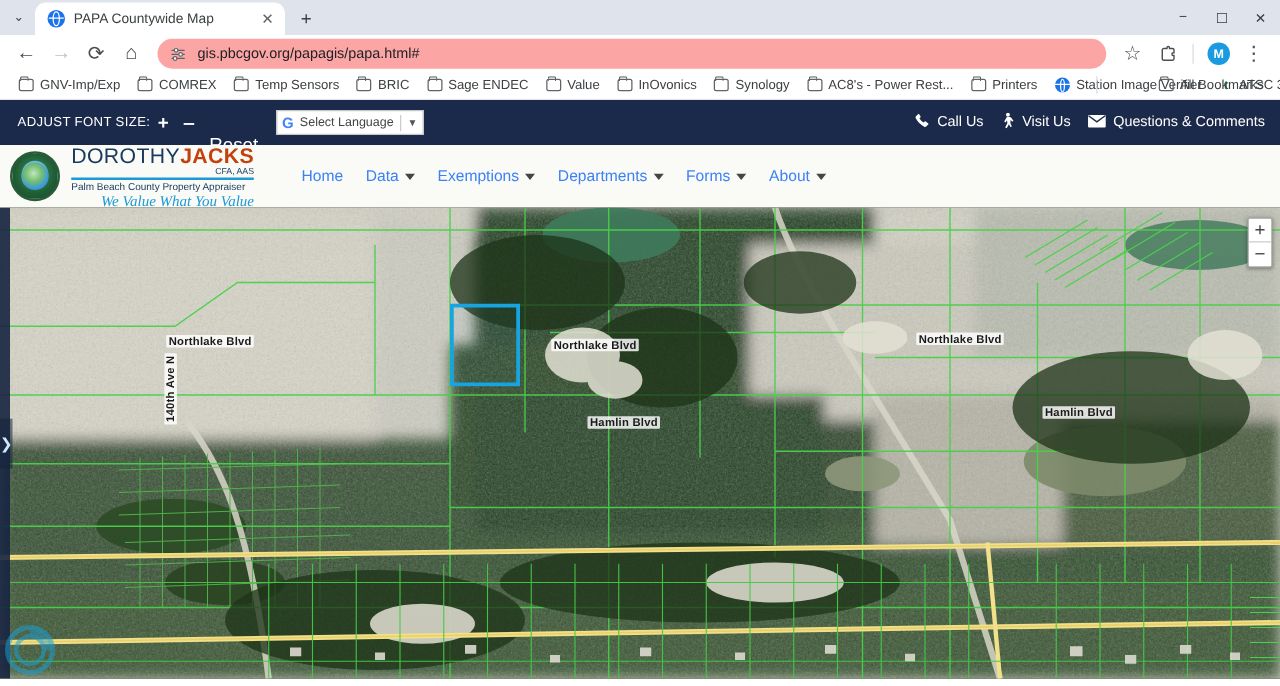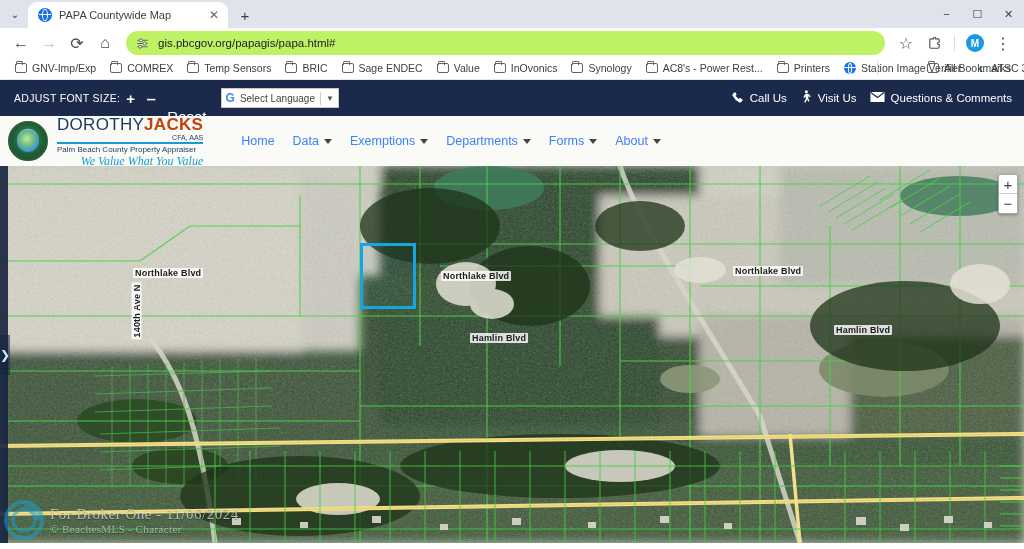--- a/index.html
+++ b/index.html
@@ -55,21 +55,21 @@
   .toolbar {
     height: 30px; background: #fff; display: flex; align-items: center;
     padding: 0 8px; gap: 2px;
   }
   .tbtn {
     width: 26px; height: 26px; display:flex; align-items:center; justify-content:center;
     color:#4a4e52; border-radius: 50%; flex:0 0 26px;
   }
   .tbtn.fwd { color: #bdc1c6; }
   .omnibox {
-    flex: 1; height: 24px; background: #bef264; border-radius: 13px;
+    flex: 1; height: 24px; background: #fca5a5; border-radius: 13px;
     display:flex; align-items:center; padding: 0 10px; gap: 8px; margin: 0 6px;
   }
   .omni-icon { display:flex; align-items:center; color:#5f6368; flex:0 0 14px;}
   .omni-url { font-size: 11.5px; color: #202124; white-space: nowrap; overflow: hidden; }
   .tbtn-right { width: 26px; height:26px; display:flex; align-items:center; justify-content:center; color:#4a4e52;}
   .avatar {
     width: 18px; height: 18px; border-radius: 50%; background: #1a9ae0; color:#fff;
     font-size: 10px; display:flex; align-items:center; justify-content:center; font-weight:bold;
   }
   .vdiv { width:1px; height:16px; background:#dadce0; margin: 0 5px; }
@@ -605,18 +605,14 @@
       <div>−</div>
     </div>
 
     <div class="panel-toggle">❯</div>
 
     <svg class="wm-logo" viewBox="0 0 44 42">
       <circle cx="20" cy="21" r="18" fill="none" stroke="#1a9fd4" stroke-width="4" opacity="0.85"></circle>
       <circle cx="20" cy="21" r="11" fill="none" stroke="#1a9fd4" stroke-width="3.5" opacity="0.85"></circle>
       <path d="M20 3 A18 18 0 0 1 38 21 L30 21 A10 10 0 0 0 20 11 Z" fill="#1a9fd4" opacity="0.7"></path>
     </svg>
-    <div class="wm">
-      <div class="wm-line1">For Broker One - 11/06/2024</div>
-      <div class="wm-line2">© BeachesMLS - Character</div>
-    </div>
   </div>
 </div>
 
 </body></html>

